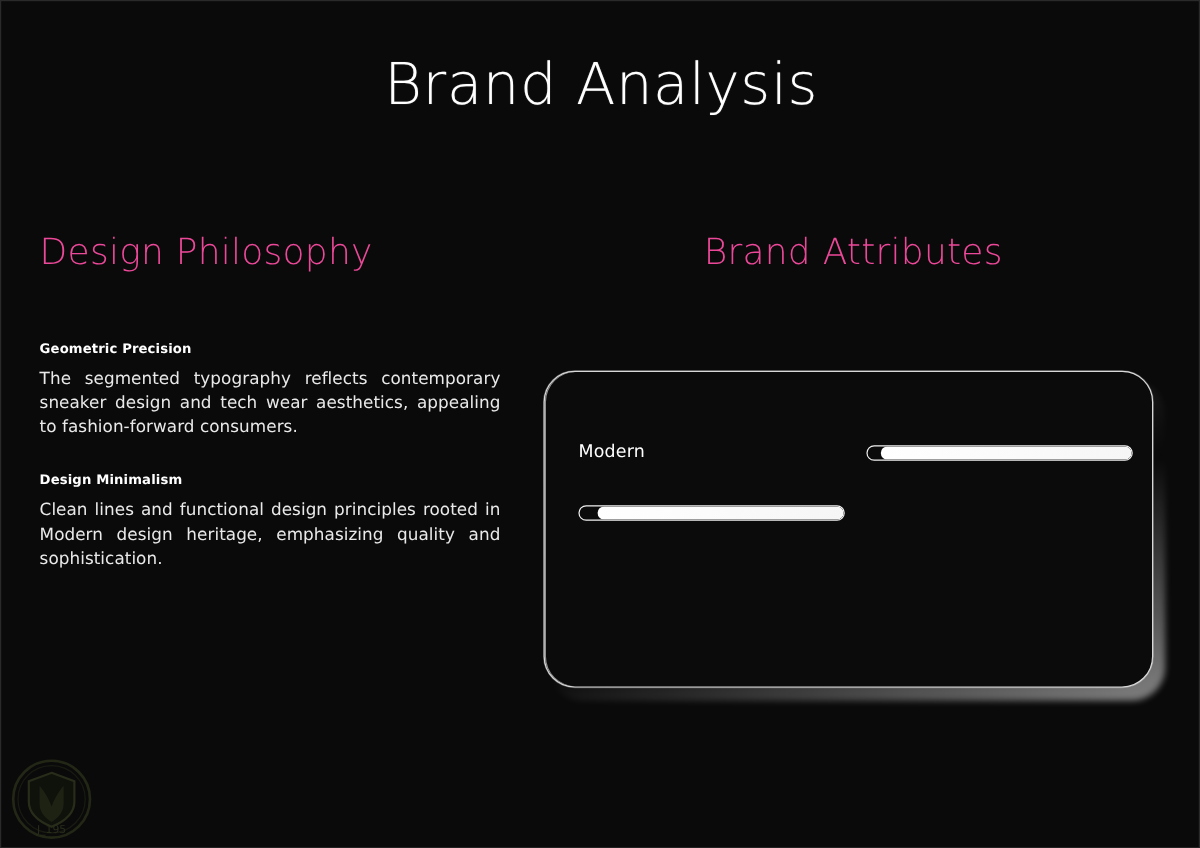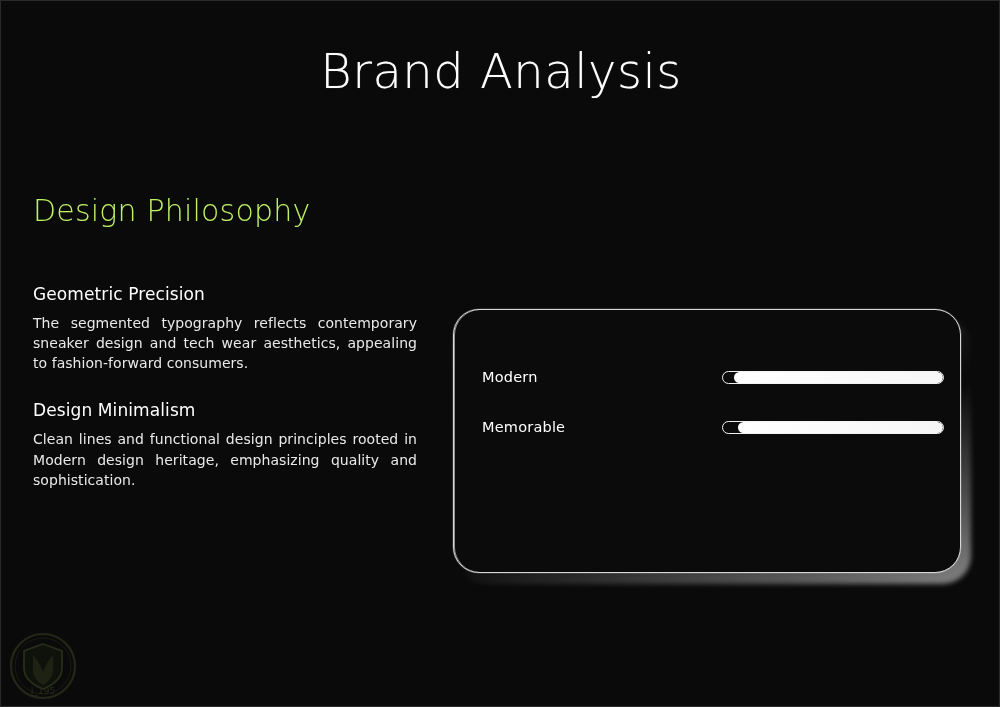--- a/index.html
+++ b/index.html
@@ -47,42 +47,42 @@
   .col-right {
     position: absolute;
     left: 450px;
     top: 193px;
     width: 520px;
   }
 
   .col-heading {
     font-size: 30px;
     font-weight: 300;
-    color: #bef264;
+    color: #ec4899;
     line-height: 1.15;
     margin: 0;
     letter-spacing: 0.2px;
   }
   .col-heading.center {
     text-align: center;
   }
 
   
   .philosophy-list {
     margin-top: 55px;
   }
   .philosophy-item {
     margin-bottom: 27px;
   }
   .philosophy-item:last-child {
     margin-bottom: 0;
   }
   .philosophy-title {
-    font-size: 17px;
-    font-weight: normal;
+    font-size: 11px;
+    font-weight: bold;
     color: #ffffff;
     margin: 0 0 9px 0;
     letter-spacing: 0.1px;
   }
   .philosophy-text {
     font-size: 14px;
     font-weight: normal;
     color: #e9e9e9;
     line-height: 1.45;
     margin: 0;
@@ -190,37 +190,39 @@
 
       <div class="philosophy-item">
         <div class="philosophy-title">Design Minimalism</div>
         <p class="philosophy-text">Clean lines and functional design principles rooted in Modern design heritage, emphasizing quality and sophistication.</p>
       </div>
 
 
     </div>
   </div>
 
+  <div class="col-right">
+    <h2 class="col-heading center">Brand Attributes</h2>
+  </div>
 
   <div class="attr-card-wrap">
     <div class="attr-card-glow"></div>
     <div class="attr-card">
       <div class="attr-rows">
 
         <div class="attr-row">
           <div class="attr-label">Modern</div>
           <div class="attr-bar-track">
             <div class="attr-bar-fill" style="width: 95%;"></div>
           </div>
         </div>
 
 
 
         <div class="attr-row">
-          <div class="attr-label">Memorable</div>
           <div class="attr-bar-track">
             <div class="attr-bar-fill" style="width: 93%;"></div>
           </div>
         </div>
 
       </div>
     </div>
   </div>
 
   <svg class="watermark" viewBox="0 0 72 72">

